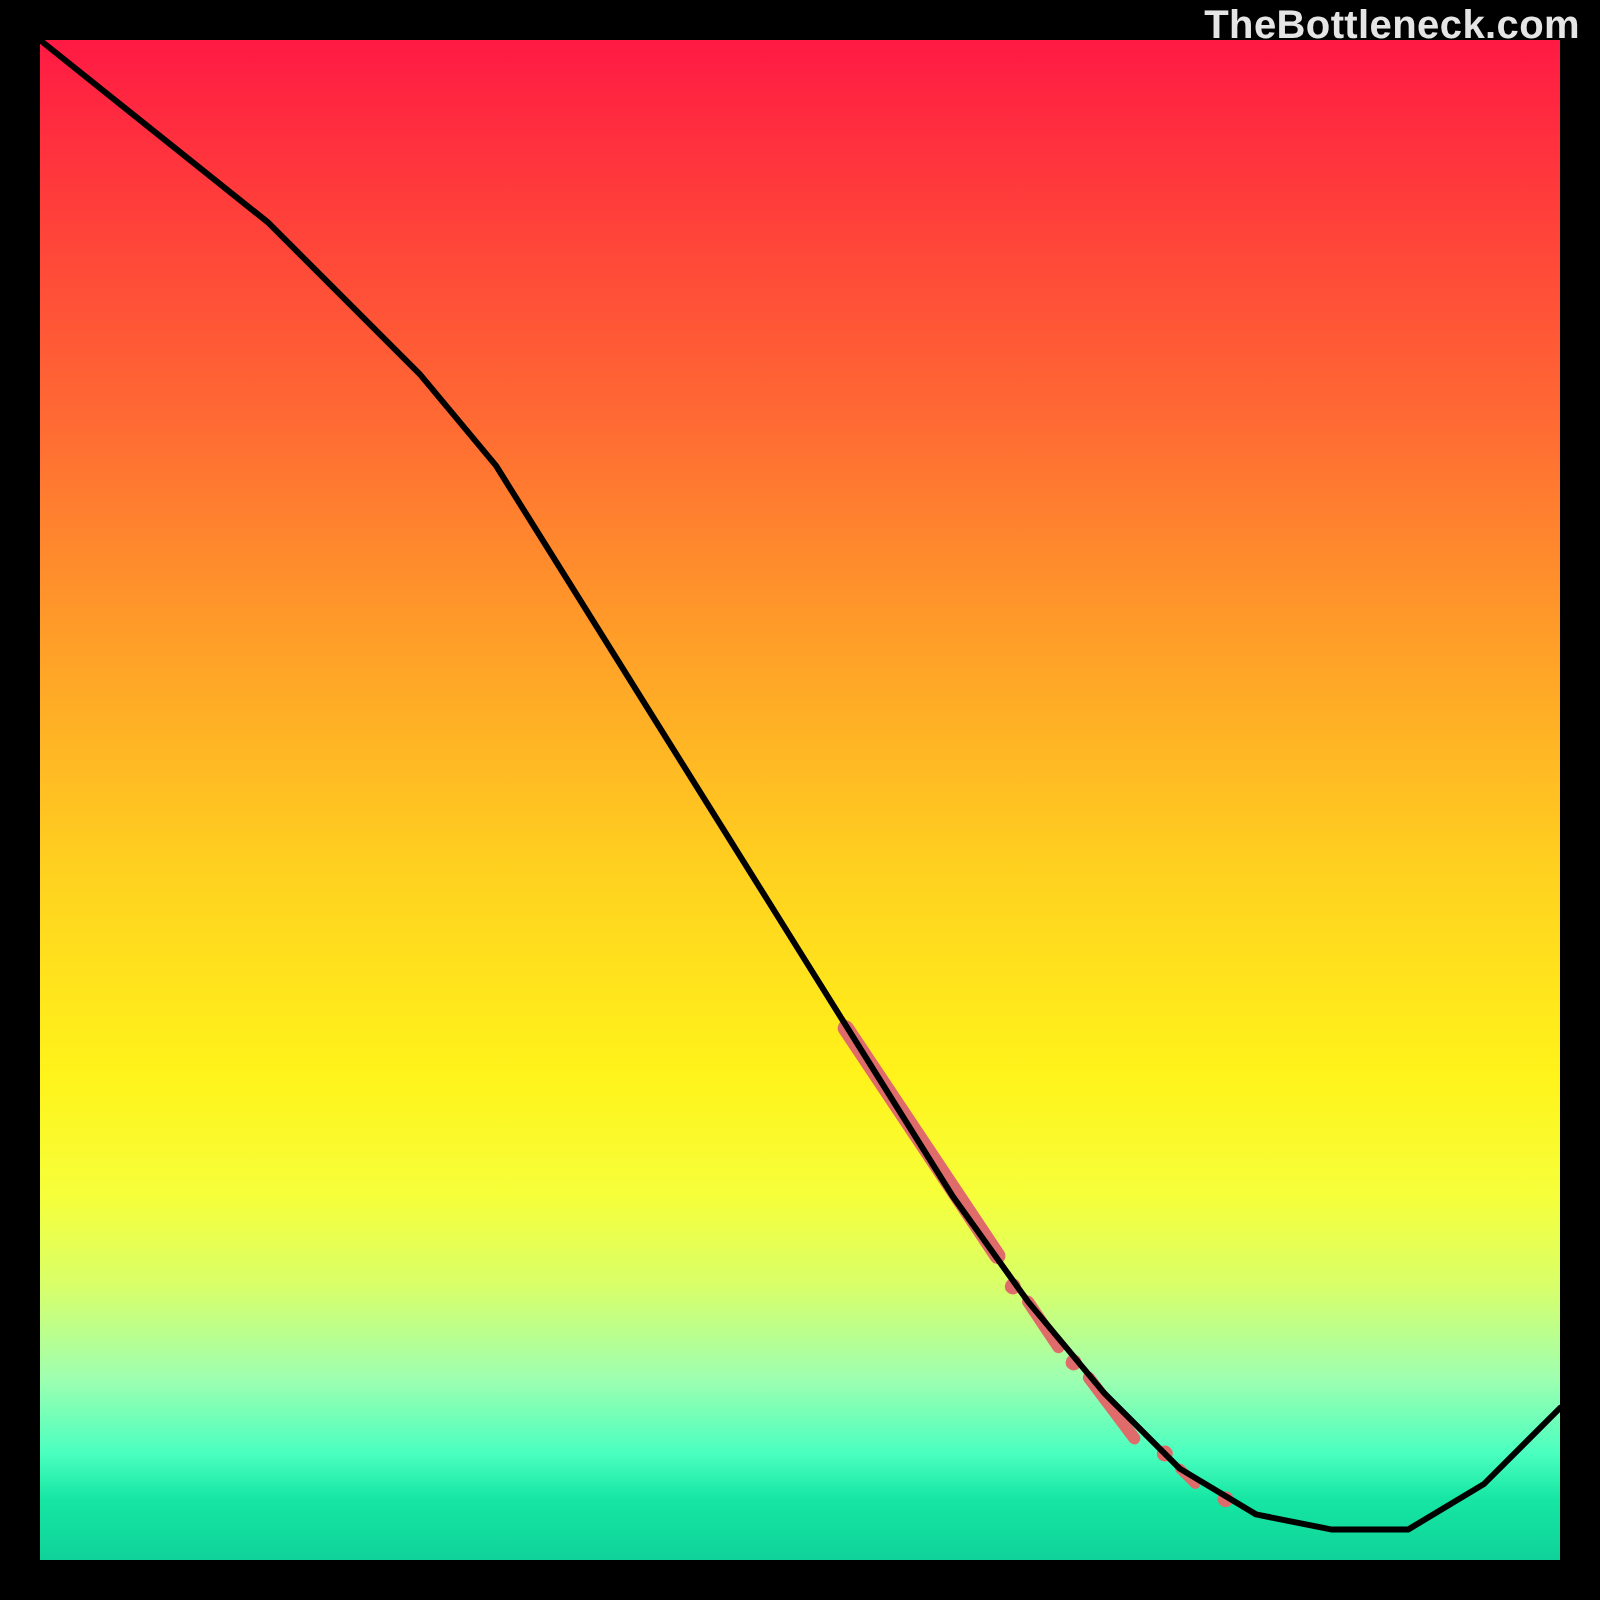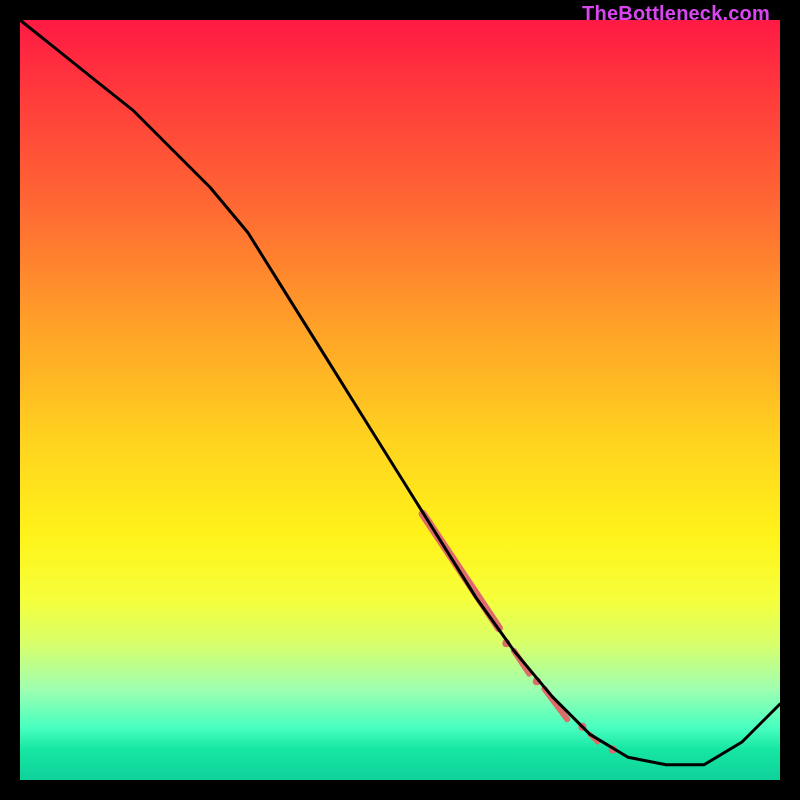--- a/index.html
+++ b/index.html
@@ -43,25 +43,25 @@
     position: absolute;
     left: 20px;
     top: 20px;
     width: 760px;
     height: 760px;
     overflow: visible;
   }
   .watermark {
     position: absolute;
     top: 2px;
-    right: 30px;
+    right: 10px;
     font-family: Arial, Helvetica, sans-serif;
     font-size: 20px;
     font-weight: 600;
-    color: #d946ef;
+    color: #e5e5e5;
     letter-spacing: 0.2px;
     user-select: none;
   }
 </style>
 </head>
 <body>
 
 <div class="frame">
   <div class="plot-area"></div>
 

